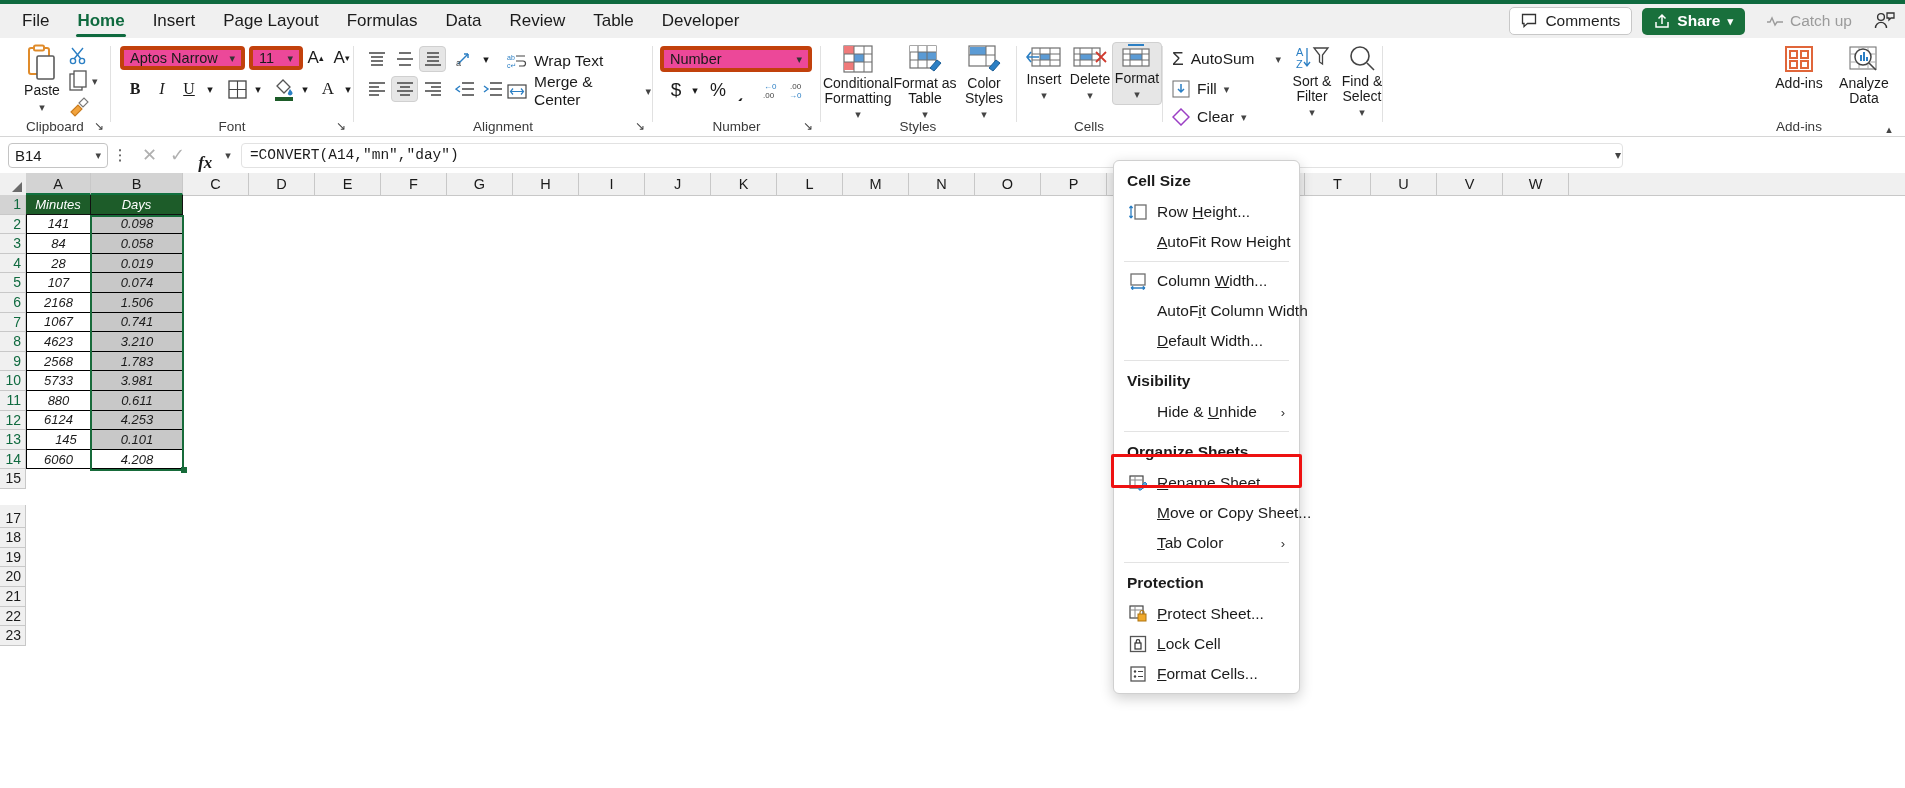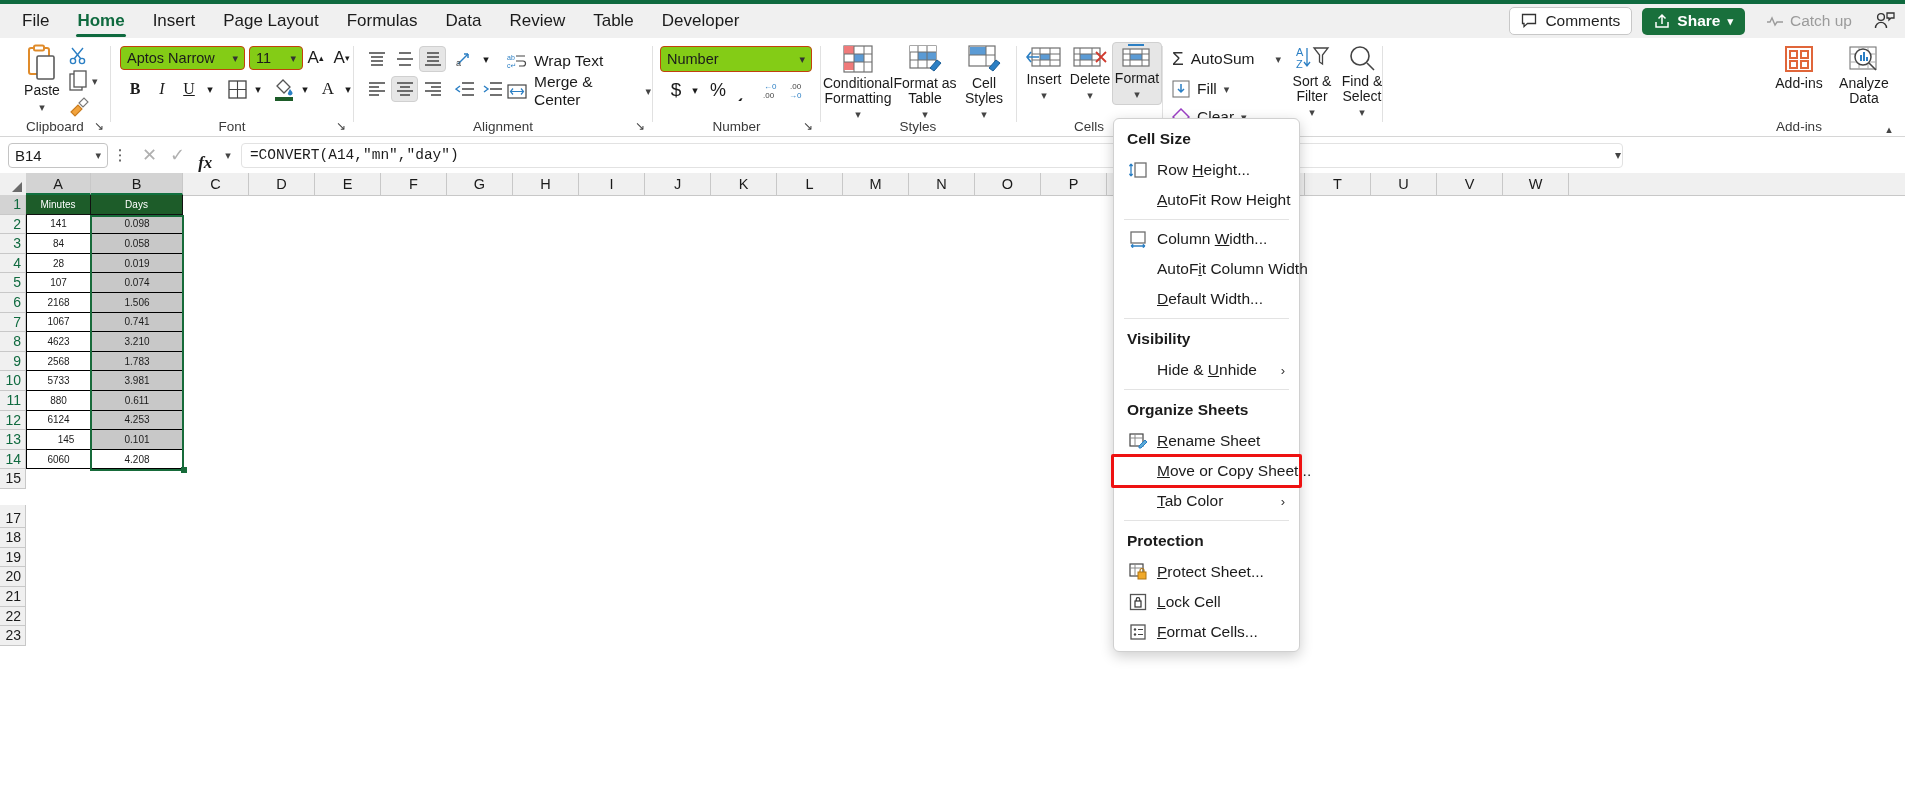--- a/index.html
+++ b/index.html
@@ -73,21 +73,21 @@
     position:absolute; left:20px; top:6px; width:44px; text-align:center;
     font-size:14px; color:#1b1b1b;
   }
   .paste-icon{ width:34px; height:38px; margin:0 auto; display:block;}
   .mini-ico { position:absolute; width:22px; height:22px; }
 
   .chev { font-size:11px; color:#444; }
 
   
   .combo {
-    position:absolute; border:1px solid #c2410c; background:#84cc16;
+    position:absolute; border:4px solid #c2410c; background:#ec4899;
     border-radius:4px; height:24px; display:flex; align-items:center;
     padding:0 6px; font-size:14.5px; color:#1b1b1b; box-sizing:border-box;
   }
   .combo .cv { flex:1; overflow:hidden; white-space:nowrap; }
   .combo .ca { font-size:11px; color:#333; margin-left:4px;}
 
   .ribbtn{
     position:absolute; display:flex; align-items:center; justify-content:center;
     color:#1b1b1b; font-size:16px; box-sizing:border-box; border-radius:4px;
   }
@@ -143,22 +143,22 @@
     position:absolute; left:0; width:26px; box-sizing:border-box;
     border-bottom:1px solid #c8c8c8; border-right:1px solid #c8c8c8;
     background:#f0f0f0; font-size:14px; color:#1b1b1b;
     text-align:right; padding-right:4px;
   }
   .rowhdr.hl{ background:#d3d3d3; color:#0f6a3f;}
   .rowhdr.sel{ color:#0f6a3f; }
   .cell{
     position:absolute; box-sizing:border-box;
     border-right:1px solid #e3e3e3; border-bottom:1px solid #e3e3e3;
-    font-size:10px; color:#1b1b1b; display:flex; align-items:center;
-    justify-content:center; background:#fff; overflow:hidden;
+    font-size:13px; color:#1b1b1b; display:flex; align-items:center;
+    justify-content:center; background:#fff; overflow:hidden;font-style:italic;
   }
   .cell.hdr{
     background:#1d5c29; color:#ffffff; font-weight:normal;
     border-right:1px solid #111; border-bottom:1px solid #111;
   }
   .cell.data{
     border:1px solid #000; border-top:none;
   }
   .cell.selected{ background:#c8c8c8; }
   .selbox{
@@ -169,20 +169,21 @@
     position:absolute; width:6px; height:6px; background:#176b3a;
   }
 
   
   .menu{
     position:absolute; background:#ffffff;
     border:1px solid #d0d0d0; border-radius:6px;
     box-shadow:0 4px 14px rgba(0,0,0,.20);
     font-size:15.5px; color:#1b1b1b;
     padding:4px 0;
+    margin-top:42px;
   }
   .menu-head{
     padding:7px 14px 7px 13px; font-weight:bold; font-size:15.5px; color:#1b1b1b;
   }
   .menu-item{
     display:flex; align-items:center; height:30px; padding:0 14px 0 13px;
     position:relative; white-space:nowrap;
   }
   .mi-icon{ width:22px; min-width:22px; height:20px; margin-right:8px; display:flex; align-items:center; justify-content:center;}
   .mi-icon.blank{ }
@@ -467,21 +468,21 @@
       </div>
       <div class="bigbtn" style="left:134px;top:6px;width:56px">
         <span style="display:block">
           <svg width="34" height="30" viewBox="0 0 34 30" style="margin:0 auto">
             <rect x="2" y="2" width="26" height="20" fill="#fff" stroke="#6f6f6f" stroke-width="1.2"></rect>
             <rect x="3" y="3" width="16" height="8" fill="#5b9bd5"></rect>
             <path d="M2 11h26M19 2v20" stroke="#6f6f6f" stroke-width="1"></path>
             <path d="M22 24l7-8 4 3-7 8z" fill="#2b7fc4" stroke="#1b5e96" stroke-width="1"></path>
           </svg>
         </span>
-        <span class="lbl">Cell Styles</span>
+        <span class="lbl">Color Styles</span>
         <span class="chev">▾</span>
       </div>
       <div class="group-label">Styles</div>
     </div>
     <div class="group-sep" style="left:1016px"></div>
 
     <div class="group" style="left:1018px;width:142px">
       <div class="bigbtn" style="left:2px;top:6px;width:48px">
         <span style="display:block">
           <svg width="36" height="26" viewBox="0 0 36 26" style="margin:0 auto">

